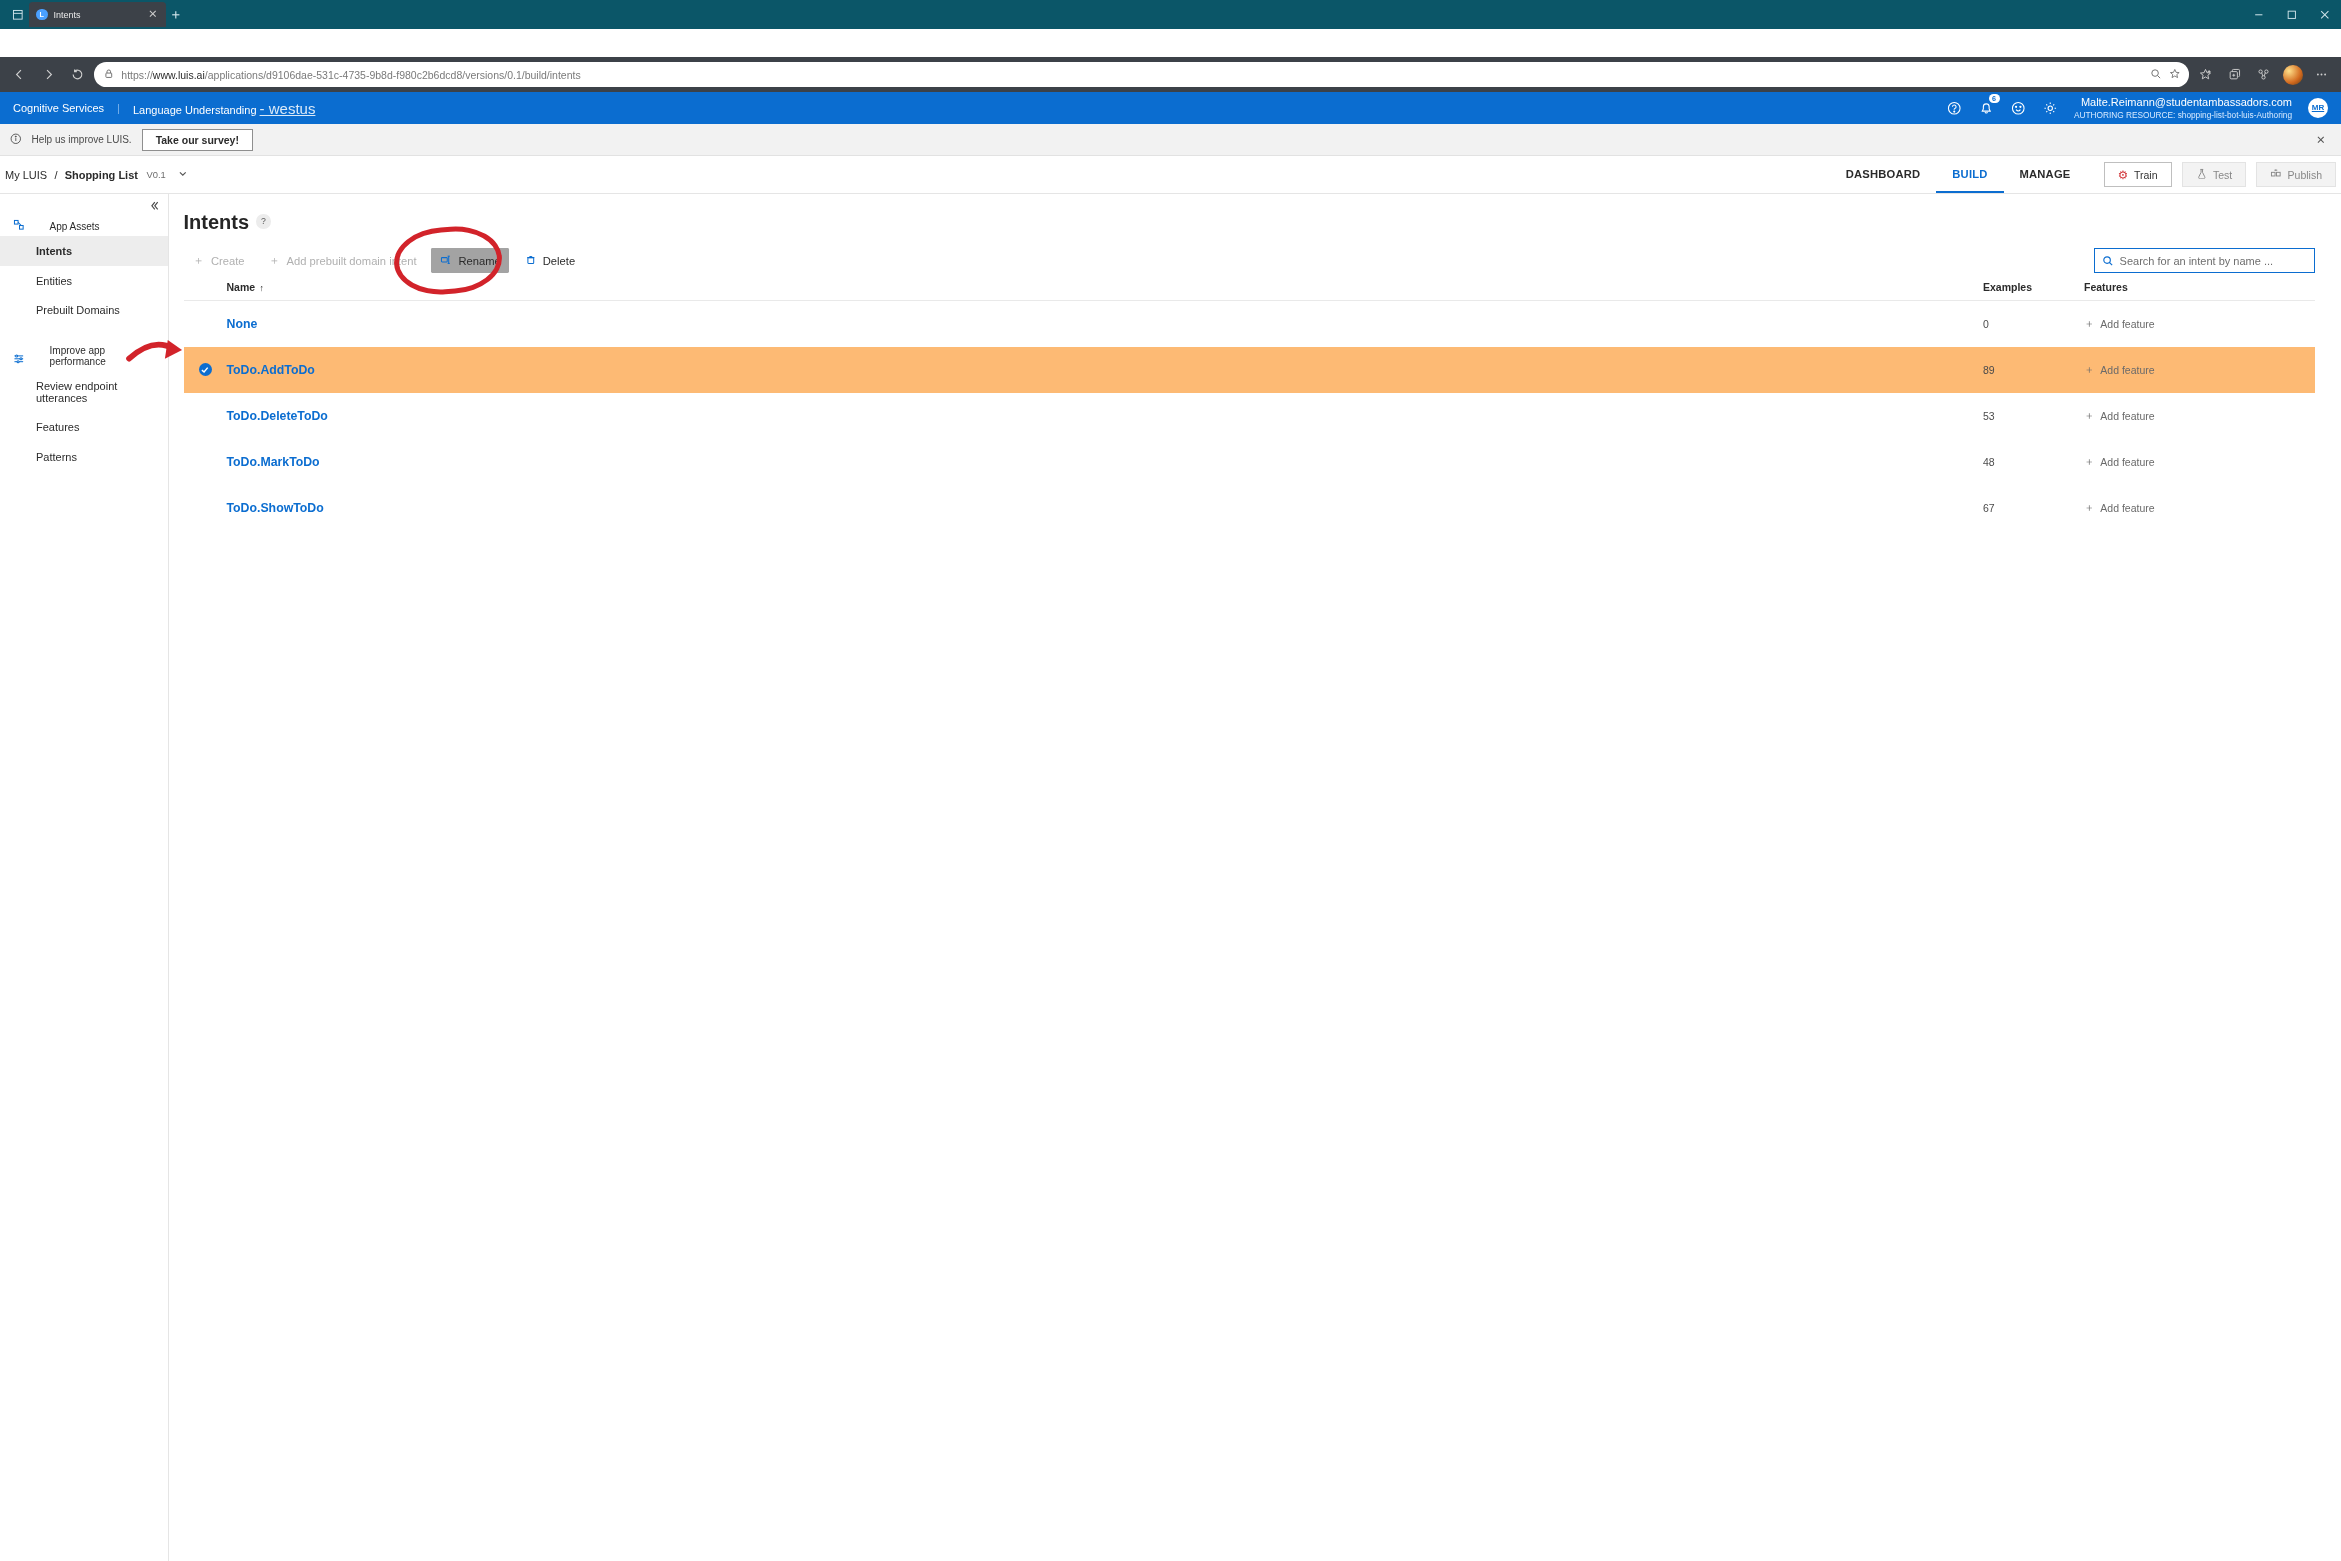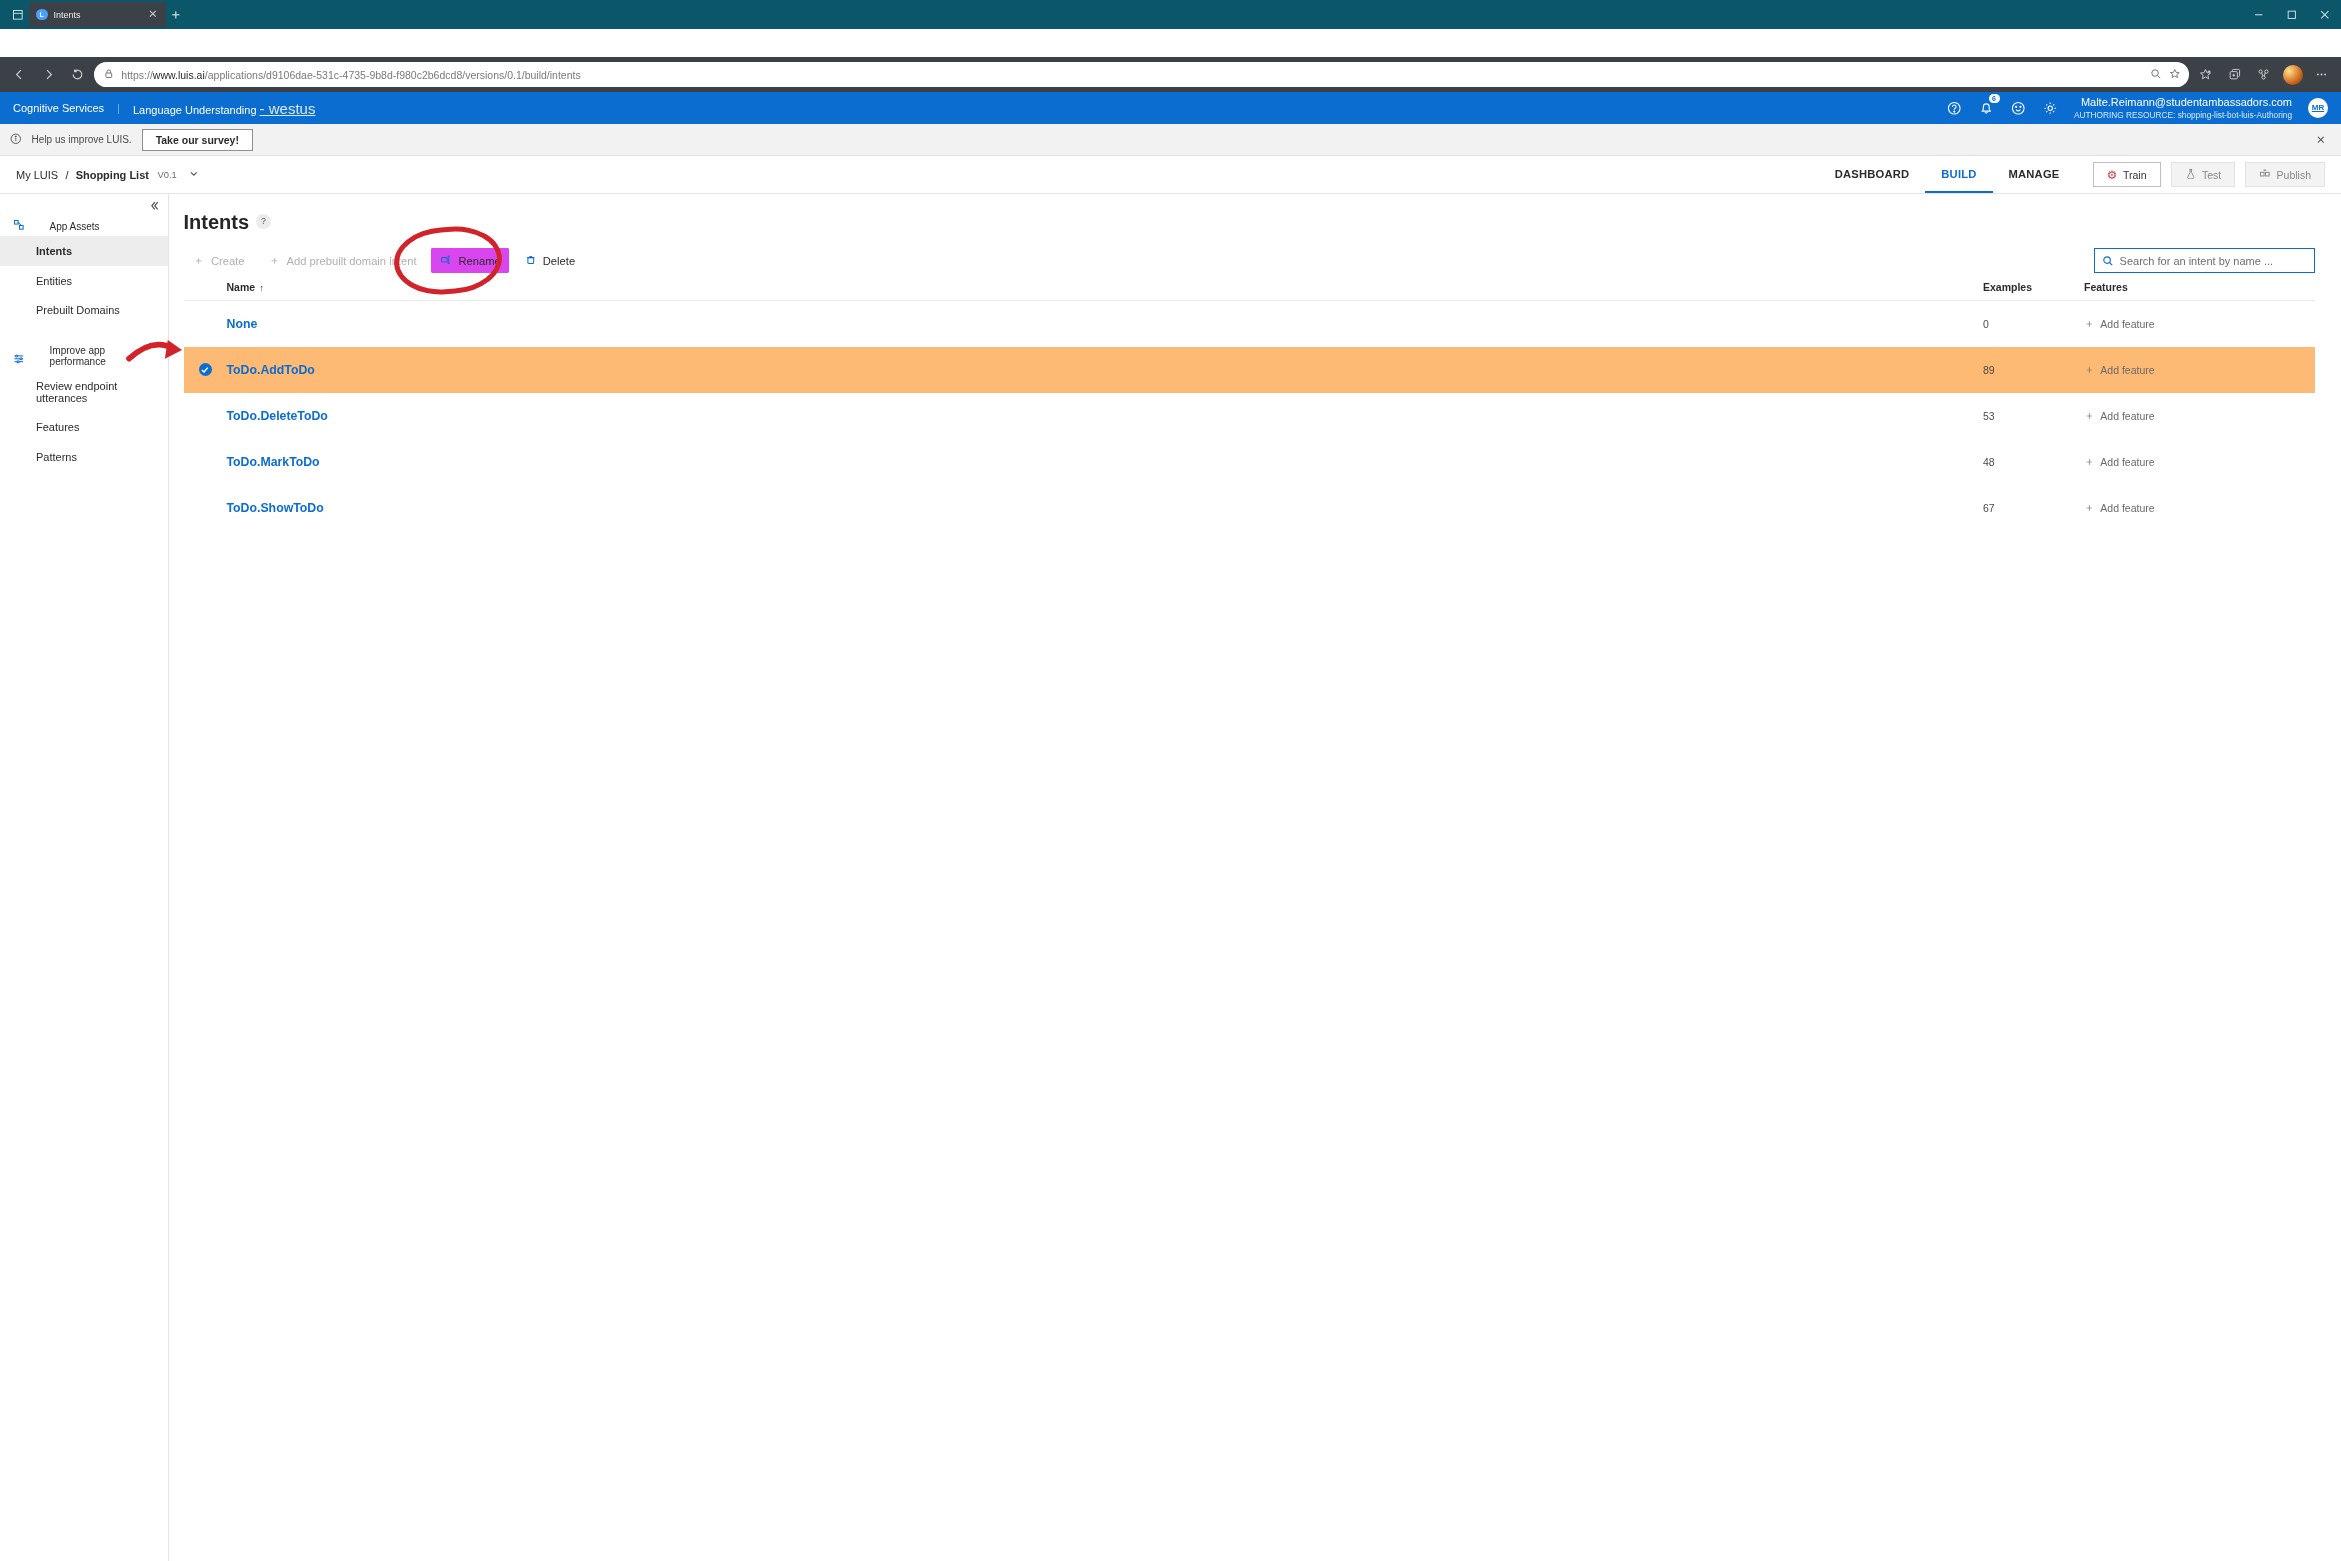--- a/index.html
+++ b/index.html
@@ -56,21 +56,21 @@
 .userinfo .u1 { font-size:11px; }
 .userinfo .u2 { font-size:8.3px; color:#d7eaff; }
 .user-chip { width:20px;height:20px;border-radius:50%;background:#fff;color:#0b6dd0;font-size:8px;font-weight:700;display:flex;align-items:center;justify-content:center;text-decoration:underline; }
 
 
 .survey-bar { height:32px; background:#f2f2f2; border-bottom:0.7px solid #e2e2e2; display:flex; align-items:center; padding:0 10px; gap:10px; color:#4a4a4a; font-size:10px; }
 .survey-btn { background:#fff; border:0.7px solid #8f8f8f; height:22px; padding:0 13px; font-size:10.5px; font-weight:600; color:#2b2b2b; cursor:pointer; }
 .survey-close { margin-left:auto; color:#555; width:20px;height:20px;display:flex;align-items:center;justify-content:center; }
 
 
-.app-tabs-row { height:38px; display:flex; align-items:center; padding:0 16px; border-bottom:0.7px solid #e5e5e5; }
+.app-tabs-row { height:38px; display:flex; align-items:center; padding:0 5px; border-bottom:0.7px solid #e5e5e5; }
 .breadcrumbs { display:flex; align-items:center; gap:7.2px; font-size:11px; color:#2b2b2b; }
 .breadcrumbs .bc-sep { color:#2b2b2b; }
 .breadcrumbs .bc-ver { color:#6d6d6d; margin-left:1.4px; font-size:9.4px; }
 .breadcrumbs .chev { color:#555; margin-left:4.3px; }
 .app-tabs { margin-left:auto; display:flex; align-self:stretch; }
 .app-tab { padding: 0 16px; display:flex; align-items:center; font-size:11.2px; font-weight:700; color:#2b2b2b; border-bottom:2.2px solid transparent; letter-spacing:0.2px; }
 .app-tab.active { color:#0b6dd0; border-bottom-color:#0b6dd0; }
 .action-btns { display:flex; gap:10px; margin-left:17.3px; }
 .pill-btn { height:24.6px; padding:0 13px; display:flex; align-items:center; gap:5.8px; font-size:10.5px; background:#fff; border:0.7px solid #bfbfbf; color:#333; }
 .pill-btn.train .dot { color:#d13438; font-size:11.6px; position:relative; top:0.7px; }
@@ -87,21 +87,21 @@
 .sb-item.active { background:#ededed; font-weight:600; }
 
 .content { flex:1; padding: 17.3px 26px 0 14.5px; position:relative; }
 .page-title-row { display:flex; align-items:flex-start; gap:7.2px; }
 .page-title { font-size:20px; font-weight:600; color:#262626; }
 .help-bubble { width:14.5px;height:14.5px;border-radius:50%;background:#ececec;color:#555;font-size:8.7px;display:flex;align-items:center;justify-content:center;position:relative;top:2.9px; }
 
 .cmdrow { display:flex; align-items:center; margin-top:13px; gap:5.8px; position:relative; }
 .cmd { display:flex; align-items:center; gap:5.8px; padding:5.8px 8.7px; color:#2b2b2b; font-size:11.2px; border-radius:1.4px; }
 .cmd.dim { color:#b0b0b0; }
-.cmd.hover { background:#d946ef;justify-content:flex-end; }
+.cmd.hover { background:#a3a3a3;justify-content:flex-end; }
 .cmd .ci { width:13px; text-align:center; }
 
 .search-wrap { margin-left:auto; }
 .searchbox { width:221px; height:24.6px; border:0.7px solid #0b6dd0; display:flex; align-items:center; gap:5.8px; padding:0 7.2px; color:#6e6e6e; font-size:11px; }
 .searchbox svg { color:#0b6dd0; }
 
 
 .red-circle {
   position:absolute; border:5px solid #d2232a; border-radius:50% / 55%;
   width:108px; height:67px; left:210px; top:-20px; transform: rotate(-4deg);

